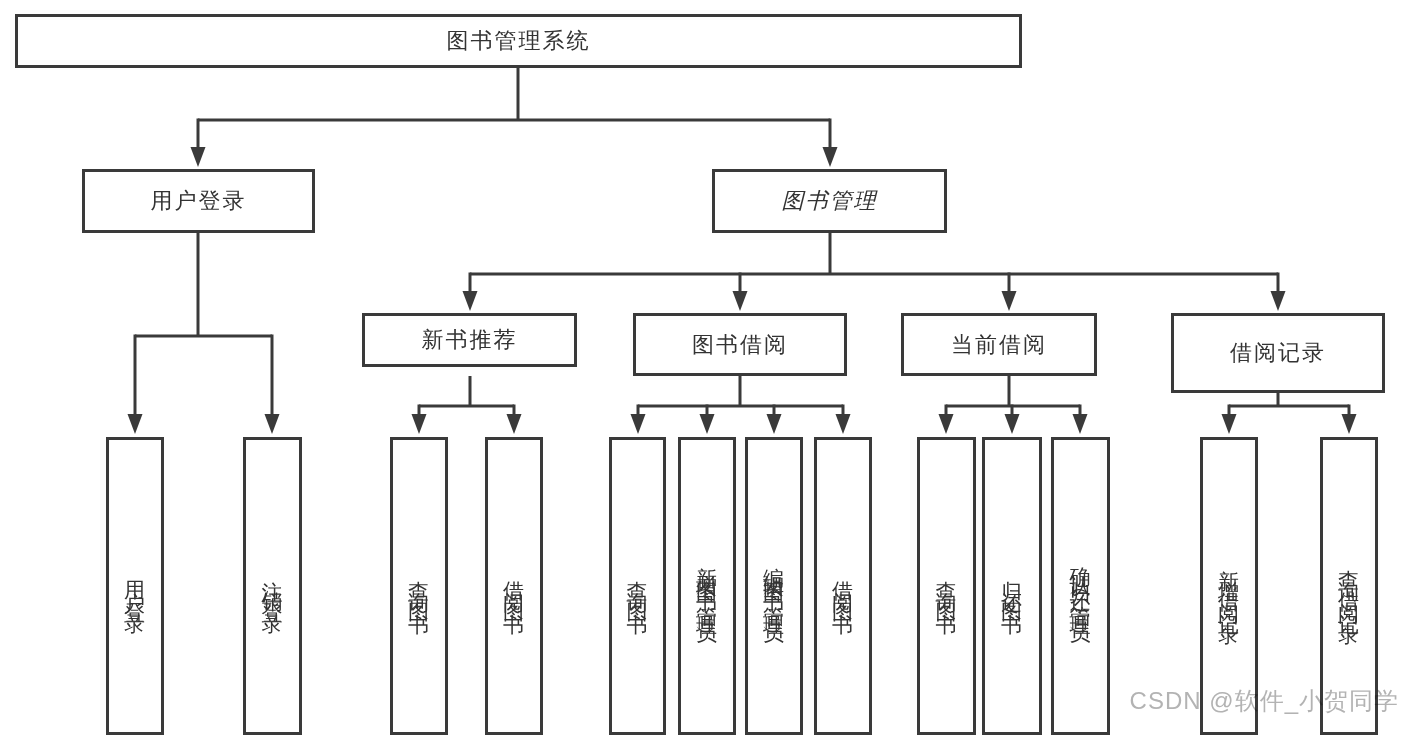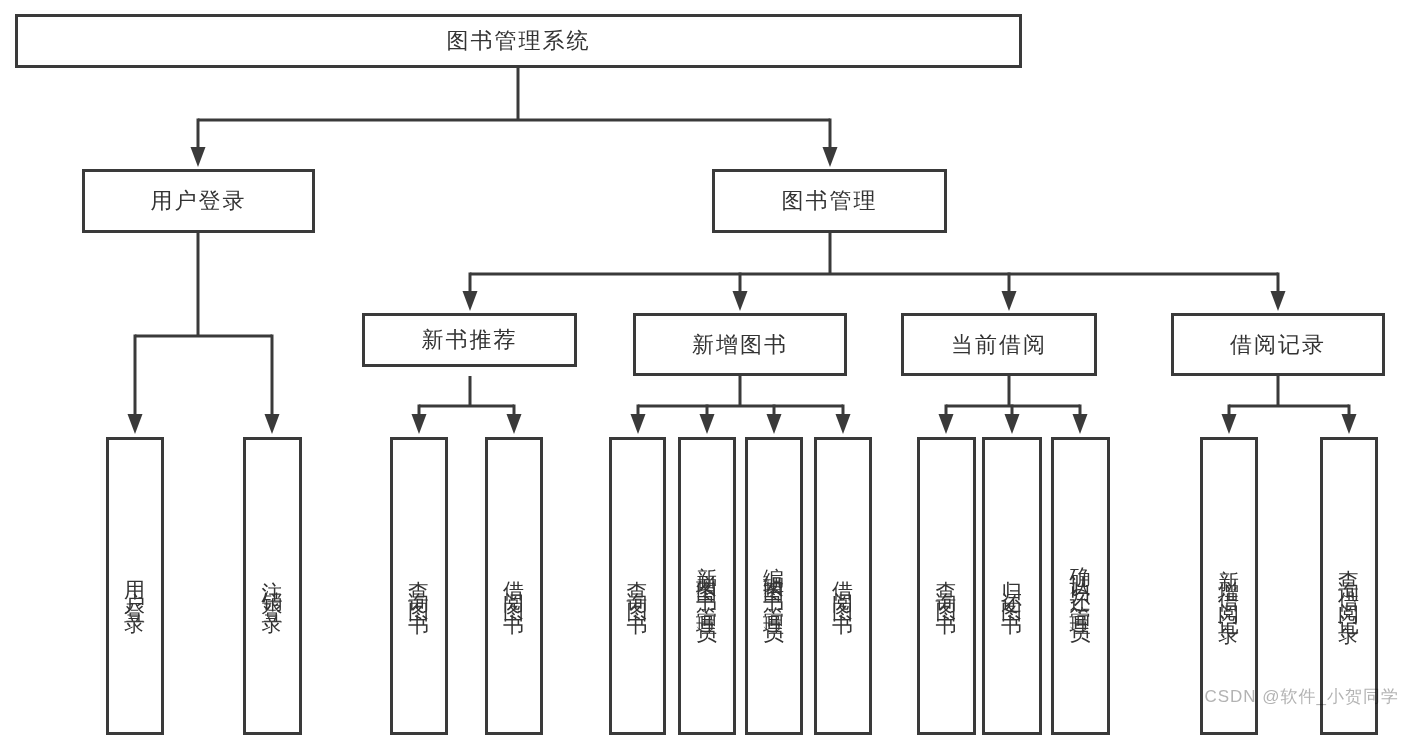--- a/index.html
+++ b/index.html
@@ -32,21 +32,21 @@
     font-size:21px;
     letter-spacing:11px;
     color:var(--text);
     white-space:nowrap;
     line-height:1;
   }
   .v-node .v-label.tight{letter-spacing:8px;}
   .watermark{
     position:absolute;
     right:6px;top:685px;
-    font-size:17px;
+    font-size:24px;
     color:var(--wm);
     letter-spacing:1px;
     mix-blend-mode:multiply;
     z-index:10;
     white-space:nowrap;
   }
 </style>
 </head>
 <body>
 
@@ -114,34 +114,34 @@
     </g>
   </svg>
 
   <div class="node h-node" style="left:15px;top:14px;width:1007px;height:54px;">
     <span>图书管理系统</span>
   </div>
 
   <div class="node h-node" style="left:82px;top:169px;width:233px;height:64px;">
     <span>用户登录</span>
   </div>
-  <div class="node h-node" style="left:712px;top:169px;width:235px;height:64px;">
+  <div class="node h-node" style="left:712px;top:169px;width:235px;height:64px;font-style:italic;">
     <span>图书管理</span>
   </div>
 
   <div class="node h-node" style="left:362px;top:313px;width:215px;height:54px;">
     <span>新书推荐</span>
   </div>
   <div class="node h-node" style="left:633px;top:313px;width:214px;height:63px;">
-    <span>新增图书</span>
+    <span>图书借阅</span>
   </div>
   <div class="node h-node" style="left:901px;top:313px;width:196px;height:63px;">
     <span>当前借阅</span>
   </div>
-  <div class="node h-node" style="left:1171px;top:313px;width:214px;height:63px;">
+  <div class="node h-node" style="left:1171px;top:313px;width:214px;height:80px;">
     <span>借阅记录</span>
   </div>
 
   <div class="node v-node" style="left:106px;top:437px;width:58px;height:298px;">
     <span class="v-label">用户登录</span>
   </div>
   <div class="node v-node" style="left:243px;top:437px;width:59px;height:298px;">
     <span class="v-label">注销登录</span>
   </div>
 

